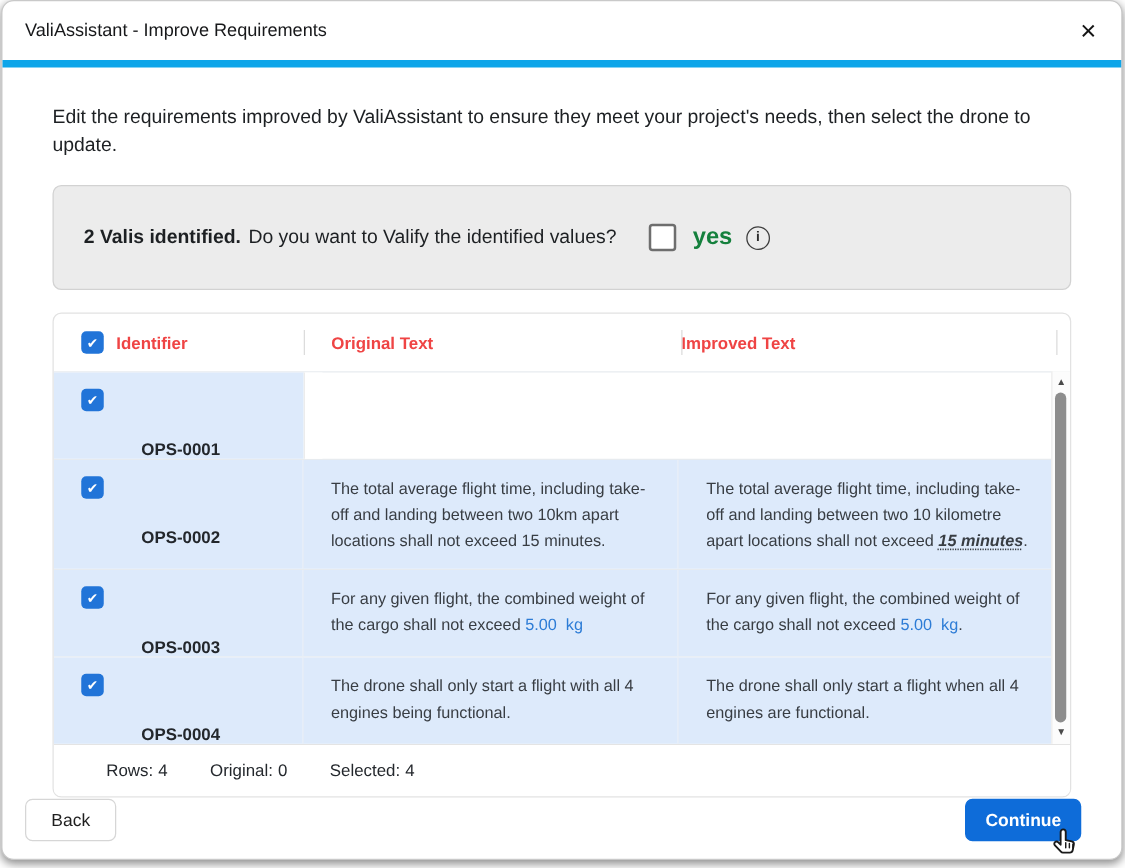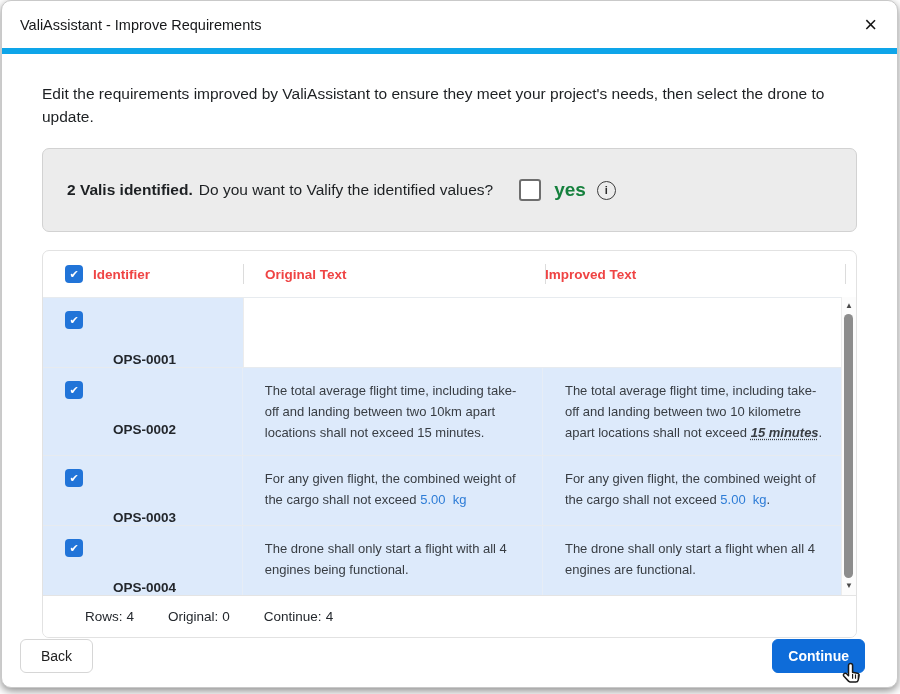--- a/index.html
+++ b/index.html
@@ -154,21 +154,21 @@
       <div class="tsummary">
         <span class="pair">
             <span>Rows:</span>
             <span>4</span>
           </span>
         <span class="pair">
             <span>Original:</span>
             <span>0</span>
           </span>
         <span class="pair">
-            <span>Continue:</span>
+            <span>Selected:</span>
             <span>4</span>
           </span>
       </div>
     </div>
 
   </div>
 
   <div class="actions">
     <button class="btn btn-back">Back</button>
     <button class="btn btn-continue">Continue</button>

